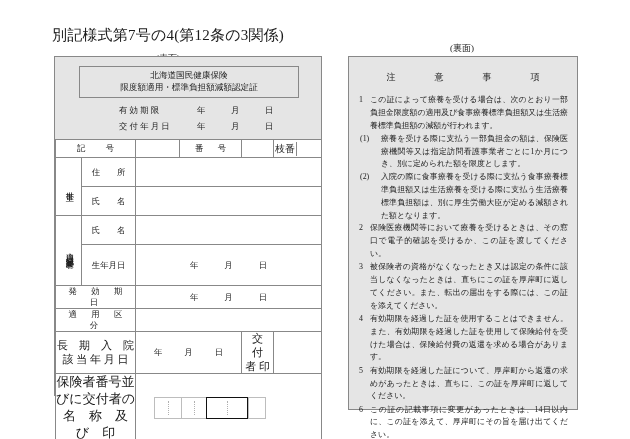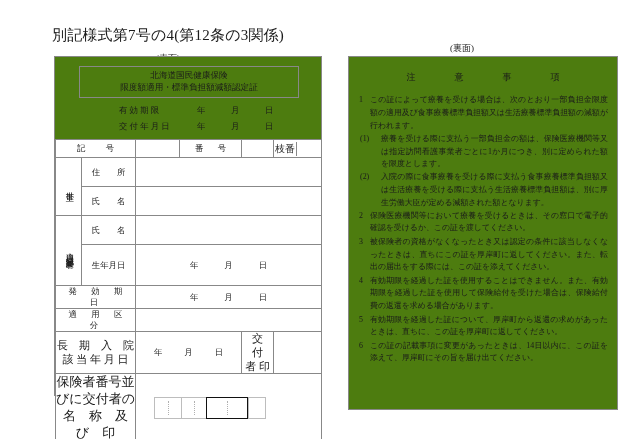--- a/index.html
+++ b/index.html
@@ -31,33 +31,33 @@
     font-size: 9px;
     white-space: nowrap;
   }
   #front-side-label { left: 156px; top: 42px; margin-top: 10px; }
   #back-side-label  { left: 450px; top: 42px; }
 
   
   .panel {
     position: absolute;
     border: 1px solid #888;
-    background: #4d7c0f;
+    background: #e5e5e5;
     box-sizing: border-box;
   }
   #front-panel {
     left: 54px;
     top: 56px;
     width: 268px;
     height: 340px;
   }
   #back-panel {
     left: 348px;
     top: 56px;
-    width: 270px;
+    width: 230px;
     height: 354px;
   }
 
   
   #cert-title-box {
     position: absolute;
     left: 24px;
     top: 9px;
     width: 220px;
     height: 32px;

